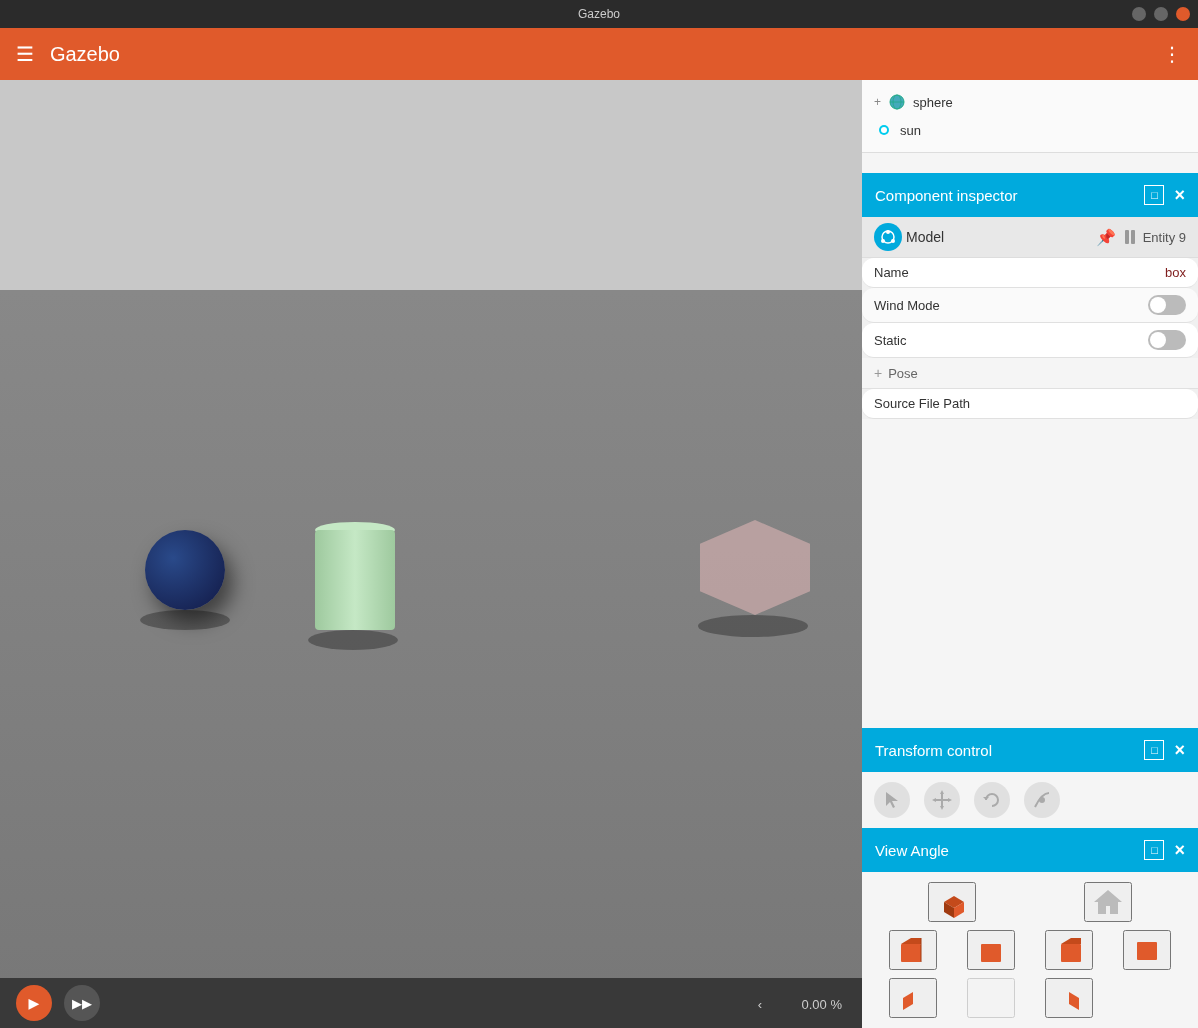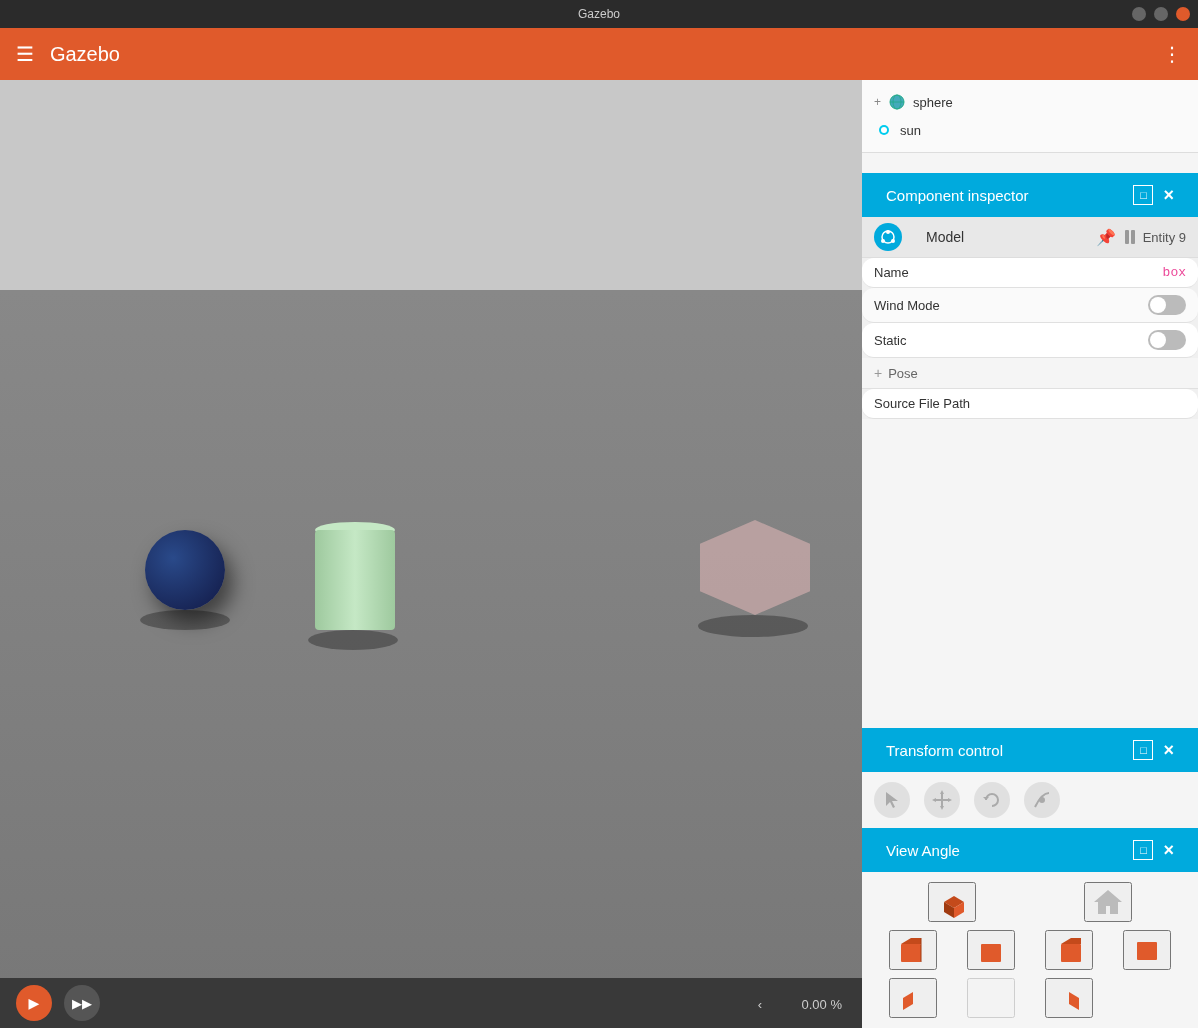--- a/index.html
+++ b/index.html
@@ -121,38 +121,38 @@
 
     
     .panel-sep { height: 1px; background: #ddd; }
 
     
     .component-inspector {
       background: #f0f0f0; flex-shrink: 0;
     }
     .panel-header {
       height: 44px; background: #00aadd; display: flex; align-items: center;
-      padding: 0 24px; justify-content: space-between;
+      padding: 0 13px; justify-content: space-between;
     }
     .panel-header-title { color: white; font-size: 15px; font-weight: 500; }
     .panel-header-controls { display: flex; gap: 10px; align-items: center; }
     .panel-ctrl-btn {
       width: 20px; height: 20px; border: 1.5px solid white; background: transparent;
       color: white; font-size: 11px; cursor: pointer; display: flex;
       align-items: center; justify-content: center;
     }
     .panel-close-btn {
       color: white; font-size: 18px; cursor: pointer; background: none; border: none;
       font-weight: bold;
     }
 
     
     .model-row {
       display: flex; align-items: center; padding: 6px 12px;
-      background: #e8e8e8; border-bottom: 1px solid #ddd; gap: 24px;
+      background: #e8e8e8; border-bottom: 1px solid #ddd; gap: 4px;
     }
     .model-icon-circle {
       width: 28px; height: 28px; border-radius: 50%;
       background: #00aadd; display: flex; align-items: center; justify-content: center;
       color: white; font-size: 12px; flex-shrink: 0;
     }
     .model-label { font-size: 14px; color: #333; font-weight: 500; flex: 1; }
     .model-controls { display: flex; align-items: center; gap: 8px; margin-left: auto; }
     .model-pin-btn { color: #888; font-size: 16px; cursor: pointer; }
     .model-pause-btn { color: #888; font-size: 16px; cursor: pointer; display: flex; gap: 2px; }
@@ -161,21 +161,21 @@
 
     
     .inspector-row {
       display: flex; align-items: center; padding: 7px 12px;
       border-bottom: 1px solid #e0e0e0; font-size: 13px;
       background: white;
       border-radius: 12px;
     }
     .inspector-row:nth-child(even) { background: #fafafa; }
     .row-label { color: #333; flex: 1; }
-    .row-value { color: #ec4899; font-size: 13px; font-family: Liberation Mono, monospace; }
+    .row-value { color: #7f1d1d; font-size: 13px; }
     .toggle-switch {
       width: 38px; height: 20px; border-radius: 10px;
       background: #bbb; position: relative; cursor: pointer;
     }
     .toggle-knob {
       position: absolute; top: 2px; right: 2px;
       width: 16px; height: 16px; border-radius: 50%; background: white;
     }
     .toggle-switch.off .toggle-knob { left: 2px; right: auto; }
 

